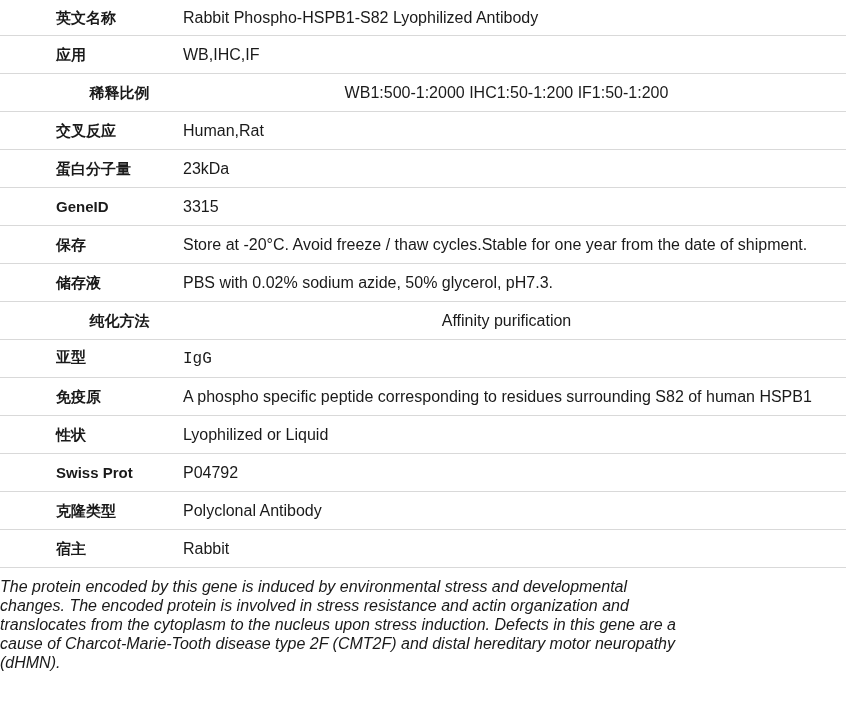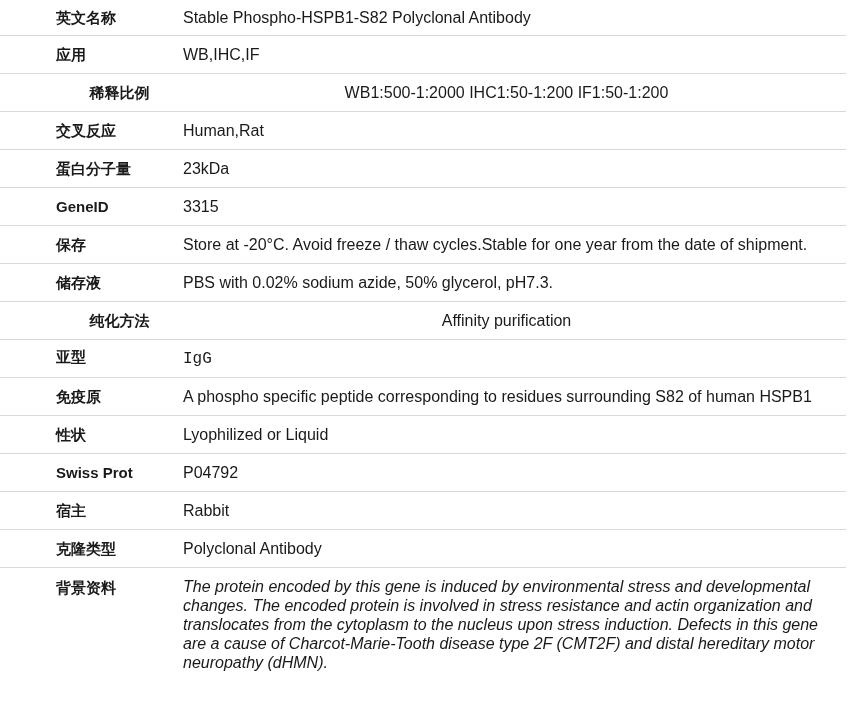--- a/index.html
+++ b/index.html
@@ -56,21 +56,21 @@
     max-width: 690px;
     font-style: italic;
   }
 </style>
 </head>
 <body style="color: rgb(26, 26, 26); background: rgb(255, 255, 255);">
 
 <div class="spec-table">
   <div class="spec-row" style="border-bottom-color: rgb(217, 217, 217);">
     <div class="spec-label">英文名称</div>
-    <div class="spec-value">Stable Phospho-HSPB1-S82 Polyclonal Antibody</div>
+    <div class="spec-value">Rabbit Phospho-HSPB1-S82 Lyophilized Antibody</div>
   </div>
 
   <div class="spec-row" style="border-bottom-color: rgb(217, 217, 217); align-items: center;">
     <div class="spec-label">应用</div>
     <div class="spec-value">WB,IHC,IF</div>
   </div>
 
   <div class="spec-row" style="border-bottom-color: rgb(217, 217, 217); text-align: center;">
     <div class="spec-label">稀释比例</div>
     <div class="spec-value">WB1:500-1:2000 IHC1:50-1:200 IF1:50-1:200</div>
@@ -120,26 +120,25 @@
     <div class="spec-label">性状</div>
     <div class="spec-value">Lyophilized or Liquid</div>
   </div>
 
   <div class="spec-row" style="border-bottom-color: rgb(217, 217, 217);">
     <div class="spec-label">Swiss Prot</div>
     <div class="spec-value">P04792</div>
   </div>
 
   <div class="spec-row" style="border-bottom-color: rgb(217, 217, 217);">
+    <div class="spec-label">克隆类型</div>
+    <div class="spec-value">Polyclonal Antibody</div>
+  </div>
+
+  <div class="spec-row" style="border-bottom-color: rgb(217, 217, 217);">
     <div class="spec-label">宿主</div>
     <div class="spec-value">Rabbit</div>
   </div>
 
-  <div class="spec-row" style="border-bottom-color: rgb(217, 217, 217);">
-    <div class="spec-label">克隆类型</div>
-    <div class="spec-value">Polyclonal Antibody</div>
-  </div>
-
   <div class="spec-row multiline">
-    <div class="spec-label">背景资料</div>
     <div class="spec-value">The protein encoded by this gene is induced by environmental stress and developmental changes. The encoded protein is involved in stress resistance and actin organization and translocates from the cytoplasm to the nucleus upon stress induction. Defects in this gene are a cause of Charcot-Marie-Tooth disease type 2F (CMT2F) and distal hereditary motor neuropathy (dHMN).</div>
   </div>
 </div>
 
 </body></html>

